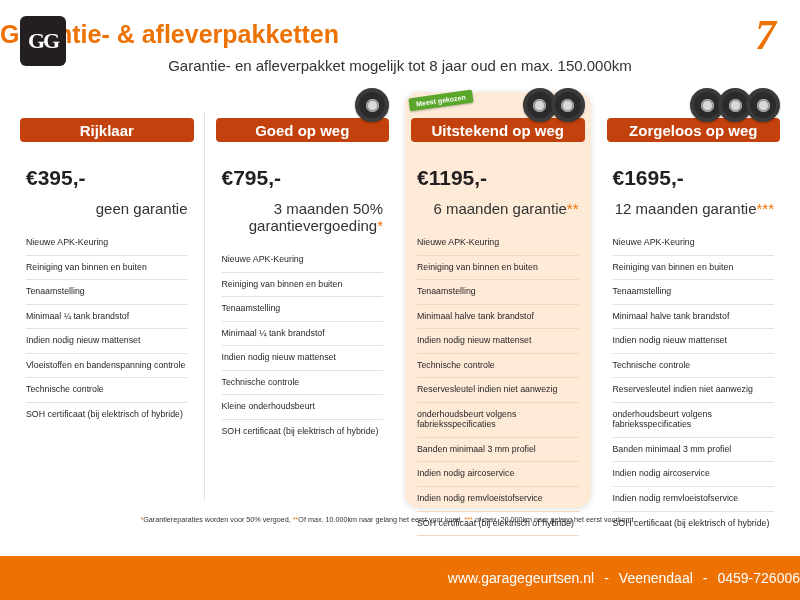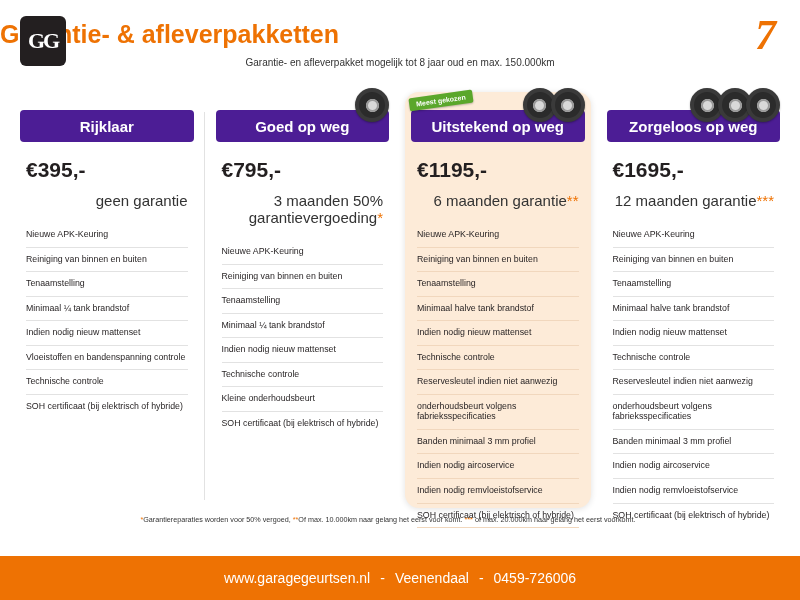--- a/index.html
+++ b/index.html
@@ -28,48 +28,48 @@
     position:absolute; right: 24px; top: 14px;
     color:#ee7203; font-size: 42px; font-weight: bold; font-style: italic;
     font-family: "Liberation Serif", serif; line-height: 1;
   }
   .title {
     text-align:left; padding-top: 20px;
     font-size: 25px; font-weight: bold; color:#ee7203;
   }
   .subtitle {
     text-align:center; margin-top: 8px;
-    font-size: 10px; color:#333333;
+    font-size: 15px; color:#333333;
   }
 
   
   .cols {
     position:relative;
     display:flex; gap: 10px;
     padding: 4px 14px 0 14px;
     height: 420px;
   }
   .col {
     position:relative;
     flex: 1 1 0;
     padding-top: 18px;
   }
   .col.highlight {
     background: #fdebd8;
     border-radius: 14px;
     box-shadow: 0 1px 6px rgba(0,0,0,0.12);
   }
   .col-header {
-    height: 32px;
-    background: #4c1d95;
+    height: 24px;
+    background: #c2410c;
     color:#ffffff;
     display:flex; align-items:center; justify-content:center;
     font-size: 15px; font-weight:bold;
     border-radius: 4px;
-    margin: 0 6px;
+    margin: 8px 6px;
     position: relative; z-index: 2;
   }
   .col-body { padding: 16px 12px 0 12px; }
   .price {
     font-size: 21px; font-weight: bold; color:#231f20;
     margin-bottom: 10px;
   }
   .price-sub {
     font-size: 15px; color:#333333; margin-bottom: 14px; min-height: 12px; text-align: right;
   }
@@ -121,21 +121,21 @@
     padding: 6px 64px 0 40px;
     text-align:center;
     font-size: 7.2px; line-height: 1.55; color:#333333;
   }
   .footnotes .star { color:#ee7203; }
 
   
   .footer {
     position:absolute; left:0; right:0; bottom:0;
     height: 44px; background:#ee7203;
-    display:flex; align-items:center; justify-content:center;
+    display:flex; align-items:center; justify-content:flex-end;
     color:#ffffff; font-size: 14px;
   }
   .footer .sep { margin: 0 10px; }
 </style>
 </head>
 <body>
 
 <div class="page">
 
   <div class="header">

